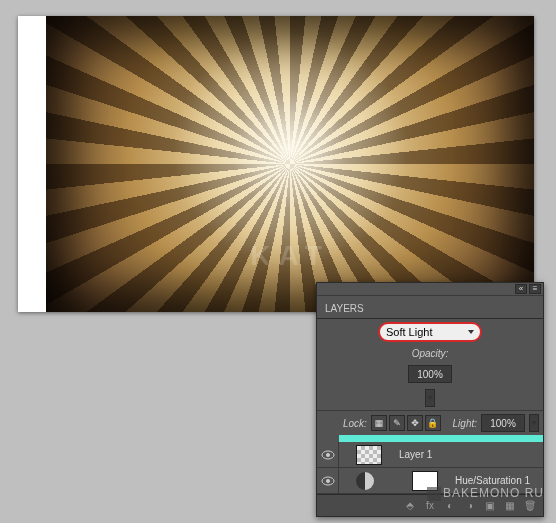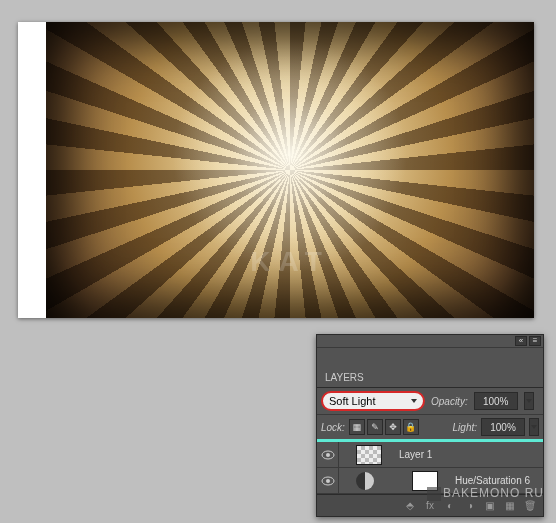--- a/index.html
+++ b/index.html
@@ -7,21 +7,21 @@
     width: 556px;
     height: 523px;
     background: #bfbfbf;
     font-family: Arial, sans-serif;
     font-size: 11px;
     position: relative;
     overflow: hidden;
   }
   .canvas-wrap {
     position: absolute;
-    top: 22px;
+    top: 16px;
     left: 18px;
     width: 516px;
     height: 296px;
     background: #fff;
     box-shadow: 0 1px 4px rgba(0,0,0,0.5);
     padding-left: 28px;
   }
   .canvas {
     position: relative;
     width: 100%;
@@ -81,38 +81,37 @@
     background: #3c3c3c;
     border: 1px solid #2a2a2a;
     font-size: 8px;
     text-align: center;
     line-height: 8px;
   }
   .panel-tabs {
     background: #535353;
     padding: 3px 0 0 0;
     border-bottom: 1px solid #2b2b2b;
-    margin-top: 17px;
   }
   .panel-tabs span {
     display: inline-block;
     padding: 3px 8px 4px 8px;
     background: #535353;
     font-size: 10px;
     color: #ccc;
     border-top: 1px solid transparent;
   }
   .panel-row {
     display: flex;
     align-items: center;
     padding: 3px 4px;
     gap: 4px;
     border-bottom: 1px solid #3a3a3a;
   }
-  .panel-row.r1 { gap: 6px; }
+  .panel-row.r1 { gap: 6px; flex-direction: column; }
   .blend-select {
     width: 104px;
     height: 20px;
     background: #efefef;
     color: #000;
     border: 2px solid #d62828;
     border-radius: 10px;
     display: flex;
     align-items: center;
     justify-content: space-between;
@@ -142,21 +141,22 @@
     width: 10px; height: 18px;
     background: #3c3c3c;
     border: 1px solid #2a2a2a;
     display: flex; align-items: center; justify-content: center;
   }
   .lock-row {
     display: flex;
     align-items: center;
     gap: 4px;
     padding: 3px 4px;
-    border-bottom: 3px solid #5eead4;
+    border-bottom: 7px solid #5eead4;
+    margin-left: 22px;
   }
   .lock-icons { display: flex; gap: 2px; }
   .lock-icons span {
     width: 16px; height: 16px;
     background: #474747;
     border: 1px solid #2a2a2a;
     display: flex; align-items: center; justify-content: center;
     font-size: 9px;
   }
   .layers-list { background: #535353; }
@@ -324,21 +324,21 @@
     <div class="layer-row">
       <div class="eye-cell">
         <svg class="eye-svg" viewBox="0 0 14 10">
             <ellipse cx="7" cy="5" rx="6" ry="4" fill="none" stroke="#ccc" stroke-width="1"></ellipse>
             <circle cx="7" cy="5" r="2" fill="#ccc"></circle>
           </svg>
       </div>
       <div class="adj-icon"></div>
       <div class="link-gap"></div>
       <div class="thumb mask"></div>
-      <span class="layer-label">Hue/Saturation 6</span>
+      <span class="layer-label">Hue/Saturation 1</span>
     </div>
 
 
   </div>
 
   <div class="panel-footer">
     <span class="foot-ico">⬘</span>
     <span class="foot-ico">fx</span>
     <span class="foot-ico">◐</span>
     <span class="foot-ico">◑</span>

